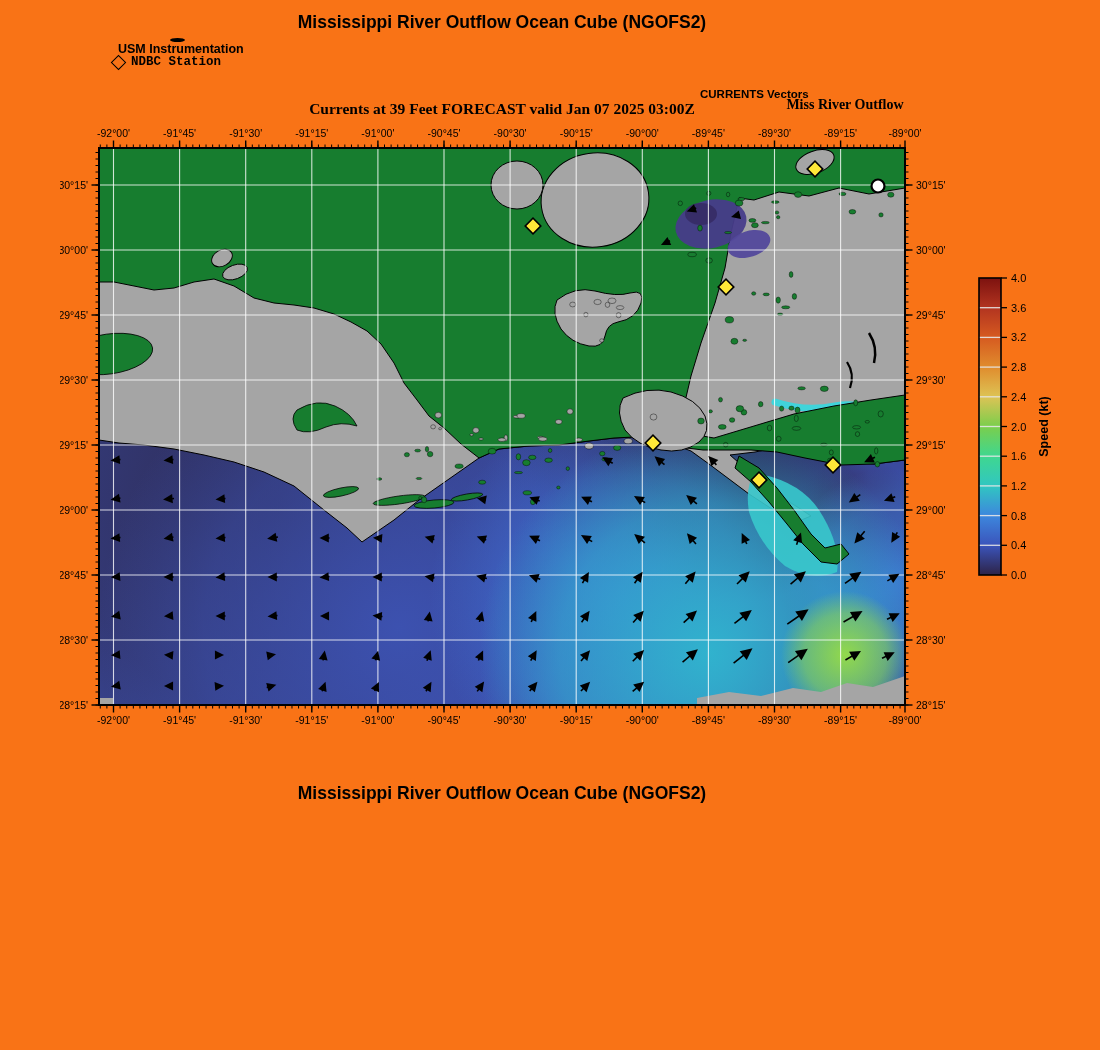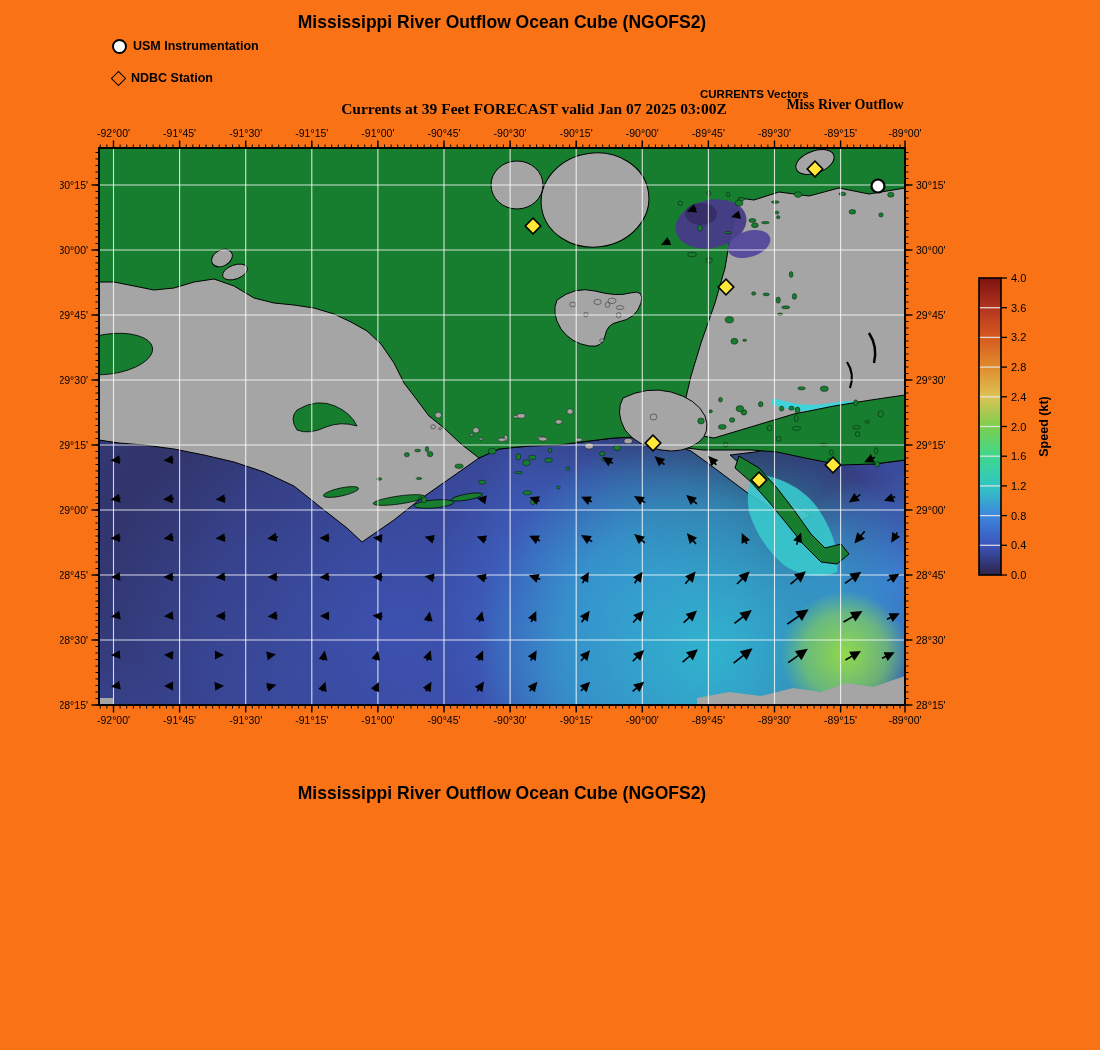--- a/index.html
+++ b/index.html
@@ -2,44 +2,44 @@
 <html><head>
 <meta charset="utf-8">
 <style>
   html,body{margin:0;padding:0;background:#ffffff;}
   #page{position:relative;width:1100px;height:1050px;background:#f97316;overflow:hidden;
         font-family:"Liberation Sans",sans-serif;}
   .abs{position:absolute;}
   #top-title{left:0;top:12px;width:1004px;text-align:center;font-size:17.5px;font-weight:bold;color:#000;}
   #footer-title{left:0;top:783px;width:1004px;text-align:center;font-size:17.5px;font-weight:bold;color:#000;}
   #subtitle{left:0;top:100px;width:1004px;text-align:center;font-family:"Liberation Serif",serif;
-            font-size:15.5px;font-weight:bold;color:#000;margin-left:32px;}
+            font-size:15.5px;font-weight:bold;color:#000;}
   #region-label{left:780px;top:97px;width:130px;text-align:center;font-family:"Liberation Serif",serif;
             font-size:14px;font-weight:bold;color:#000;}
   .mk-row{left:112px;height:16px;display:flex;align-items:center;}
   .mk-icon-circle{width:11px;height:11px;border:2px solid #000;border-radius:50%;background:#fff;}
   .mk-icon-diamond{width:9px;height:9px;border:1.5px solid #000;transform:rotate(45deg);margin:0 1px;}
   .mk-label{margin-left:6px;font-size:12.5px;font-weight:bold;color:#000;}
   #vec-legend{left:700px;top:40px;width:194px;height:35px;border:2px solid #000;background:#fff;}
   .vl-label{position:absolute;left:4px;font-size:11.5px;font-weight:bold;color:#000;line-height:11px;}
   #vec-caption{left:700px;top:88px;font-size:11.5px;font-weight:bold;color:#000;}
   svg text{font-family:"Liberation Sans",sans-serif;}
 </style>
 </head>
 <body>
 
 <div id="page">
 
   <div class="abs" id="top-title">Mississippi River Outflow Ocean Cube (NGOFS2)</div>
 
-  <div class="abs mk-row" style="top:38px;">
+  <div class="abs mk-row" style="top:38px;flex-direction:column;">
     <span class="mk-icon-circle"></span>
     <span class="mk-label">USM Instrumentation</span>
   </div>
-  <div class="abs mk-row" style="top:70px;">
+  <div class="abs mk-row" style="top:54px;font-family:Liberation Mono, monospace;">
     <span class="mk-icon-diamond"></span>
     <span class="mk-label">NDBC Station</span>
   </div>
 
   <div class="abs" id="vec-caption">CURRENTS Vectors</div>
 
   <div class="abs" id="region-label">Miss River Outflow</div>
   <div class="abs" id="subtitle">Currents at 39 Feet FORECAST valid Jan 07 2025 03:00Z</div>
 
   <svg class="abs" id="map-svg" style="left:60px;top:120px;" width="1020" height="620">

